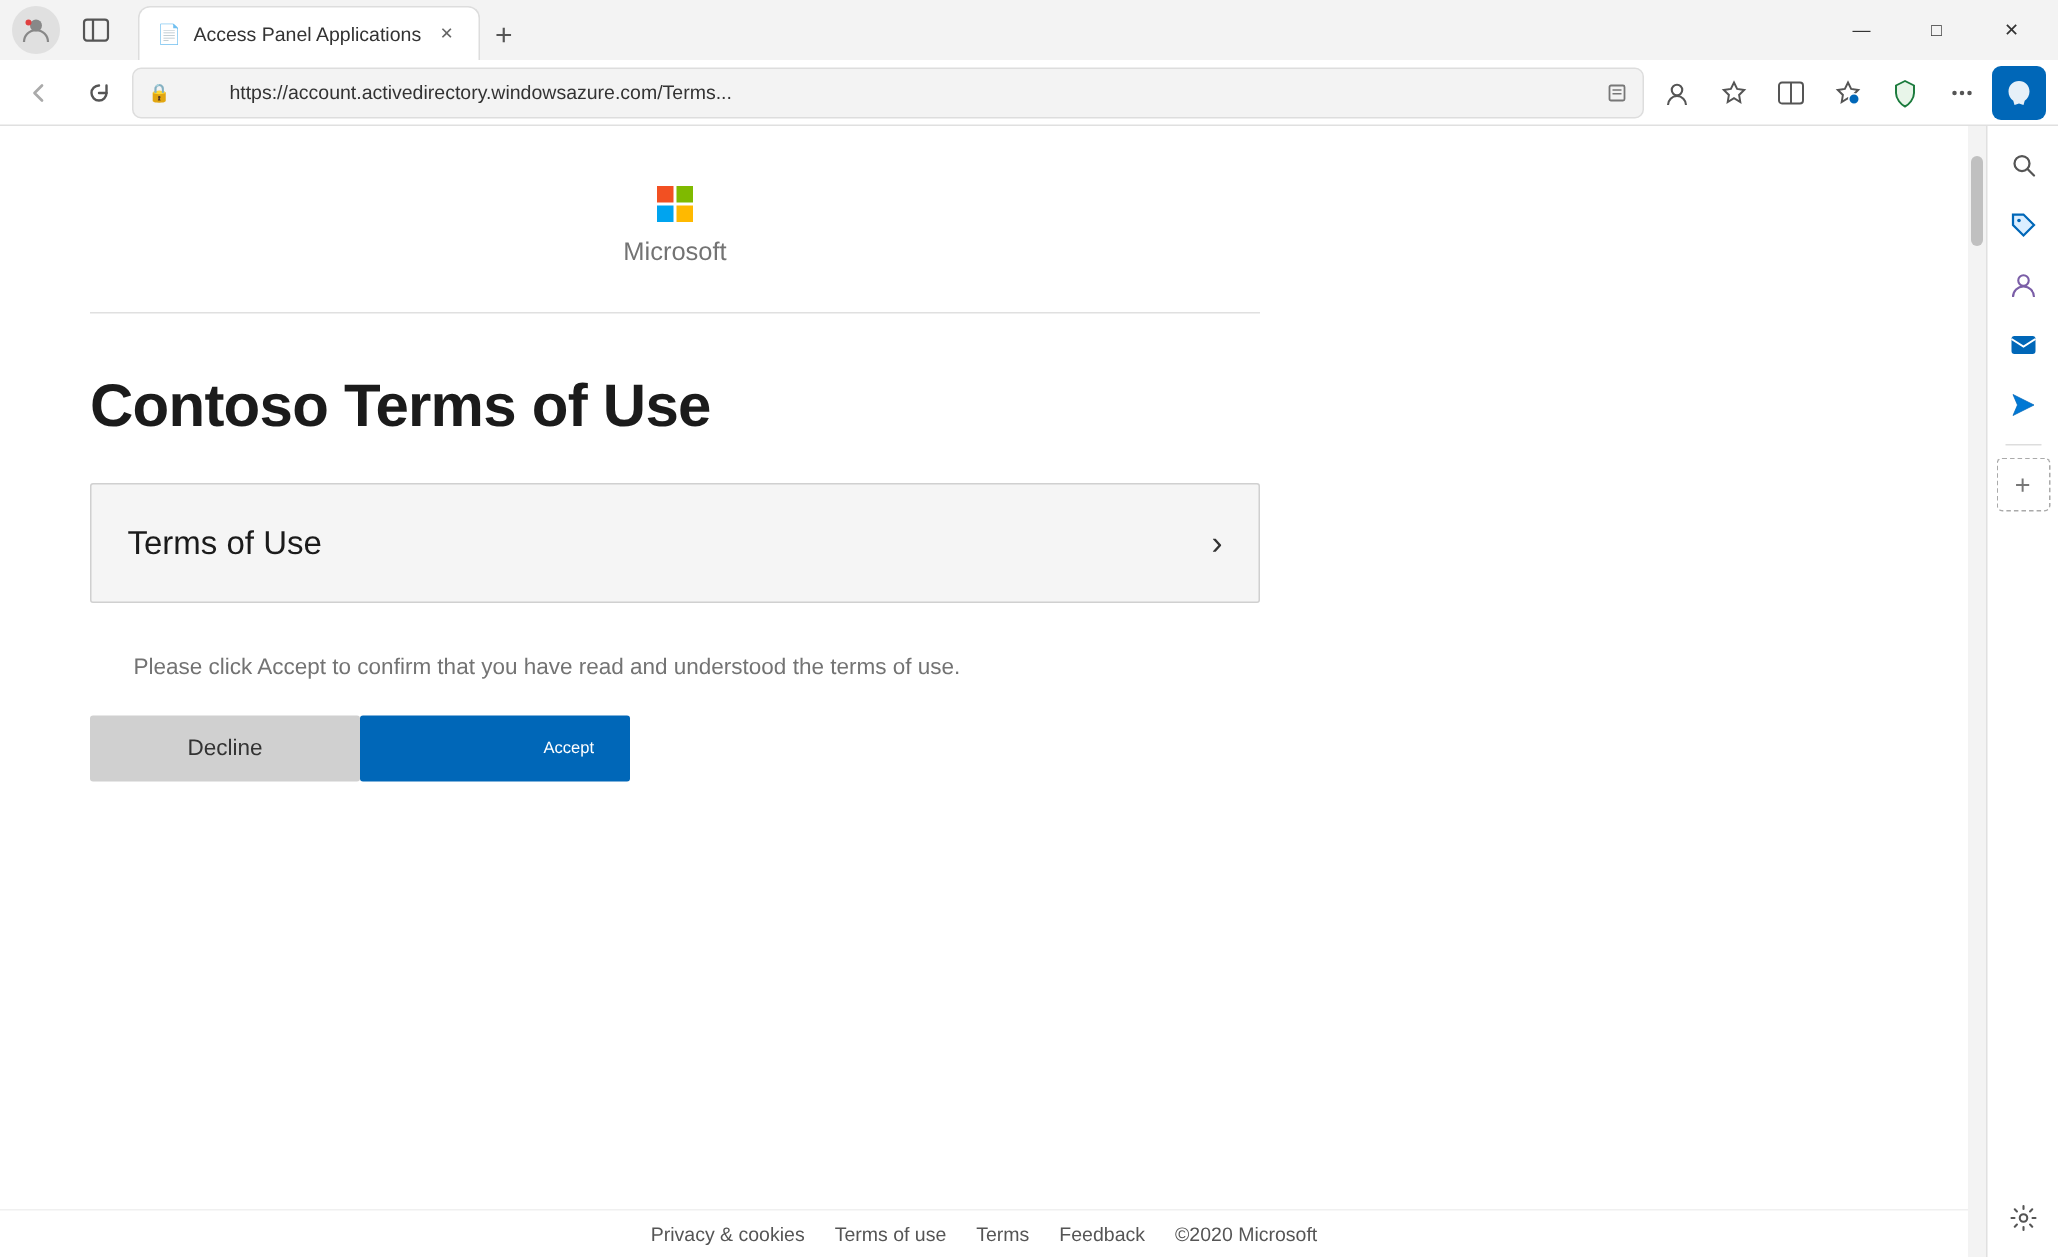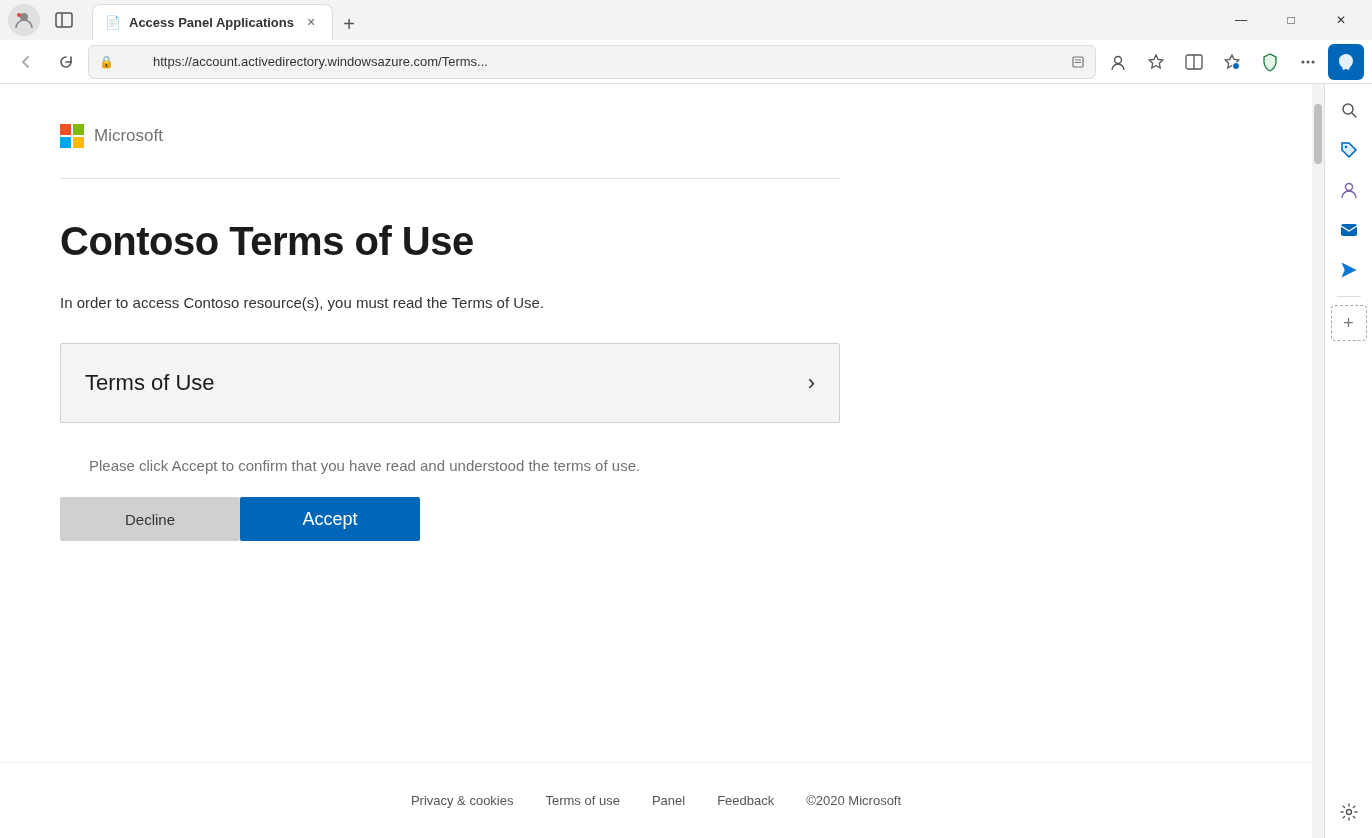--- a/index.html
+++ b/index.html
@@ -9,21 +9,21 @@
     .browser-window { width: 1372px; height: 838px; background: #f3f3f3; display: flex; flex-direction: column; }
 
     
     .title-bar { height: 40px; background: #f3f3f3; display: flex; align-items: center; padding: 0 8px; gap: 8px; }
     .profile-icon { width: 32px; height: 32px; border-radius: 50%; background: #e0e0e0; display: flex; align-items: center; justify-content: center; cursor: pointer; }
     .profile-icon svg { width: 20px; height: 20px; }
     .sidebar-toggle { width: 32px; height: 32px; background: none; border: none; cursor: pointer; display: flex; align-items: center; justify-content: center; color: #333; }
     .tabs-area { display: flex; align-items: flex-end; flex: 1; height: 100%; margin-left: 4px; }
     .tab { height: 36px; background: #fff; border-radius: 8px 8px 0 0; display: flex; align-items: center; padding: 0 12px; gap: 8px; min-width: 220px; max-width: 300px; border: 1px solid #ddd; border-bottom: none; font-size: 13px; color: #333; cursor: pointer; }
     .tab-icon { width: 16px; height: 16px; display: flex; align-items: center; justify-content: center; }
-    .tab-title { flex: 1; overflow: hidden; text-overflow: ellipsis; white-space: nowrap; font-weight: bold; }
+    .tab-title { flex: 1; overflow: hidden; text-overflow: ellipsis; white-space: nowrap; }
     .tab-close { width: 18px; height: 18px; border-radius: 50%; display: flex; align-items: center; justify-content: center; cursor: pointer; font-size: 11px; color: #666; }
     .new-tab-btn { width: 32px; height: 32px; background: none; border: none; cursor: pointer; font-size: 20px; color: #555; display: flex; align-items: center; justify-content: center; }
     .window-controls { display: flex; align-items: center; gap: 4px; margin-left: auto; }
     .win-btn { width: 46px; height: 32px; background: none; border: none; cursor: pointer; display: flex; align-items: center; justify-content: center; font-size: 12px; color: #333; }
 
     
     .nav-bar { height: 44px; background: #fff; display: flex; align-items: center; padding: 0 8px; gap: 4px; border-bottom: 1px solid #e0e0e0; }
     .nav-btn { width: 36px; height: 36px; background: none; border: none; cursor: pointer; border-radius: 4px; display: flex; align-items: center; justify-content: center; color: #555; }
     .nav-btn.disabled { color: #ccc; cursor: default; }
     .address-bar { flex: 1; height: 34px; border-radius: 6px; background: #f3f3f3; border: 1.5px solid #ddd; display: flex; align-items: center; padding: 0 10px; gap: 6px; font-size: 13px; color: #333; }
@@ -44,21 +44,21 @@
 
     
     .scroll-bar-area { width: 12px; background: #f3f3f3; position: relative; }
     .scroll-thumb { width: 8px; height: 60px; background: #c0c0c0; border-radius: 4px; position: absolute; top: 20px; left: 2px; }
 
     
     .page-content { flex: 1; background: #fff; overflow-y: auto; display: flex; flex-direction: column; }
     .page-inner { max-width: 900px; padding: 40px 60px; flex: 1; }
 
     
-    .ms-logo { display: flex; align-items: center; gap: 10px; margin-bottom: 30px; }
+    .ms-logo { display: flex; align-items: center; gap: 10px; margin-bottom: 30px; flex-direction: column; }
     .ms-logo-grid { width: 24px; height: 24px; display: grid; grid-template-columns: 1fr 1fr; grid-template-rows: 1fr 1fr; gap: 2px; }
     .ms-logo-grid .sq1 { background: #f25022; }
     .ms-logo-grid .sq2 { background: #7fba00; }
     .ms-logo-grid .sq3 { background: #00a4ef; }
     .ms-logo-grid .sq4 { background: #ffb900; }
     .ms-logo-text { font-size: 17px; color: #737373; font-weight: 400; }
 
     .ms-logo-separator { border: none; border-top: 1px solid #e0e0e0; margin-bottom: 40px; }
 
     .page-title { font-size: 40px; font-weight: 700; color: #1b1b1b; margin-bottom: 28px; letter-spacing: -0.5px; }
@@ -67,24 +67,24 @@
     
     .terms-box { border: 1px solid #d0d0d0; border-radius: 2px; background: #f5f5f5; display: flex; align-items: center; padding: 0 24px; height: 80px; cursor: pointer; margin-bottom: 32px; }
     .terms-box-title { font-size: 22px; color: #1b1b1b; font-weight: 400; flex: 1; }
     .terms-box-arrow { font-size: 22px; color: #333; }
 
     .confirm-text { font-size: 15px; color: #737373; margin-bottom: 20px; line-height: 1.5; margin-left: 29px; }
 
     
     .btn-row { display: flex; margin-bottom: 40px; }
     .btn-decline { min-width: 180px; height: 44px; background: #d0d0d0; border: none; border-radius: 2px; font-size: 15px; color: #333; cursor: pointer; padding: 0 24px; }
-    .btn-accept { min-width: 180px; height: 44px; background: #0067b8; border: none; border-radius: 2px; font-size: 18px; color: #fff; cursor: pointer; padding: 12px 24px; }
-
-    
-    .page-footer { text-align: center; padding: 30px; font-size: 13px; color: #555; border-top: 1px solid #f0f0f0; display: flex; justify-content: center; gap: 32px; }
+    .btn-accept { min-width: 180px; height: 44px; background: #0067b8; border: none; border-radius: 2px; font-size: 11px; color: #fff; cursor: pointer; padding: 12px 24px; text-align: right; }
+
+    
+    .page-footer { text-align: center; padding: 8px; font-size: 13px; color: #555; border-top: 1px solid #f0f0f0; display: flex; justify-content: center; gap: 20px; }
     .footer-link { color: #555; cursor: pointer; text-decoration: none; }
   </style>
 </head>
 <body>
 
 <div class="browser-window">
 
   <div class="title-bar">
     <div class="profile-icon">
       <svg viewBox="0 0 20 20" fill="none" xmlns="http://www.w3.org/2000/svg">
@@ -189,39 +189,38 @@
             <div class="sq1"></div>
             <div class="sq2"></div>
             <div class="sq3"></div>
             <div class="sq4"></div>
           </div>
           <span class="ms-logo-text">Microsoft</span>
         </div>
         <hr class="ms-logo-separator">
 
         <h1 class="page-title">Contoso Terms of Use</h1>
-        <p class="page-subtitle">In order to access Contoso resource(s), you must read the Terms of Use.</p>
 
         <div class="terms-box">
           <span class="terms-box-title">Terms of Use</span>
           <span class="terms-box-arrow">›</span>
         </div>
 
         <p class="confirm-text">Please click Accept to confirm that you have read and understood the terms of use.</p>
 
         <div class="btn-row">
           <button class="btn-decline">Decline</button>
           <button class="btn-accept">Accept</button>
         </div>
       </div>
 
       <div class="page-footer">
         <a class="footer-link">Privacy &amp; cookies</a>
         <a class="footer-link">Terms of use</a>
-        <a class="footer-link">Panel</a>
+        <a class="footer-link">Terms</a>
         <a class="footer-link">Feedback</a>
         <span class="footer-link">©2020 Microsoft</span>
       </div>
     </div>
 
     <div class="scroll-bar-area">
       <div class="scroll-thumb"></div>
     </div>
 
     <div class="right-sidebar">

